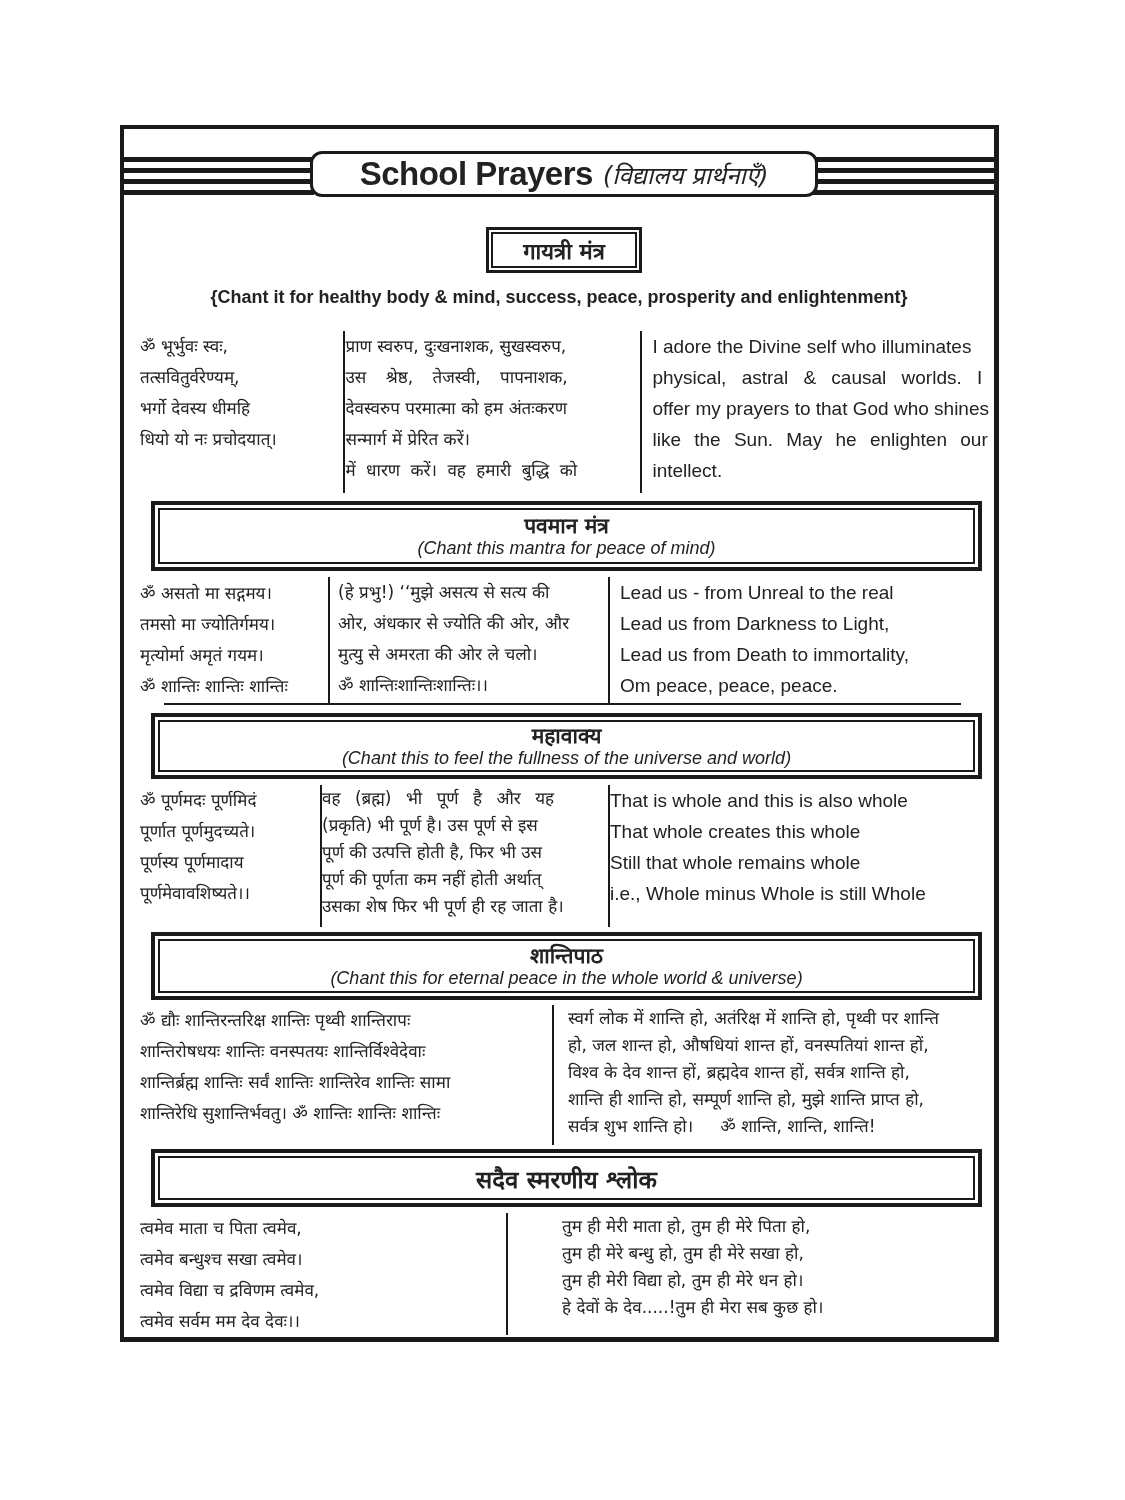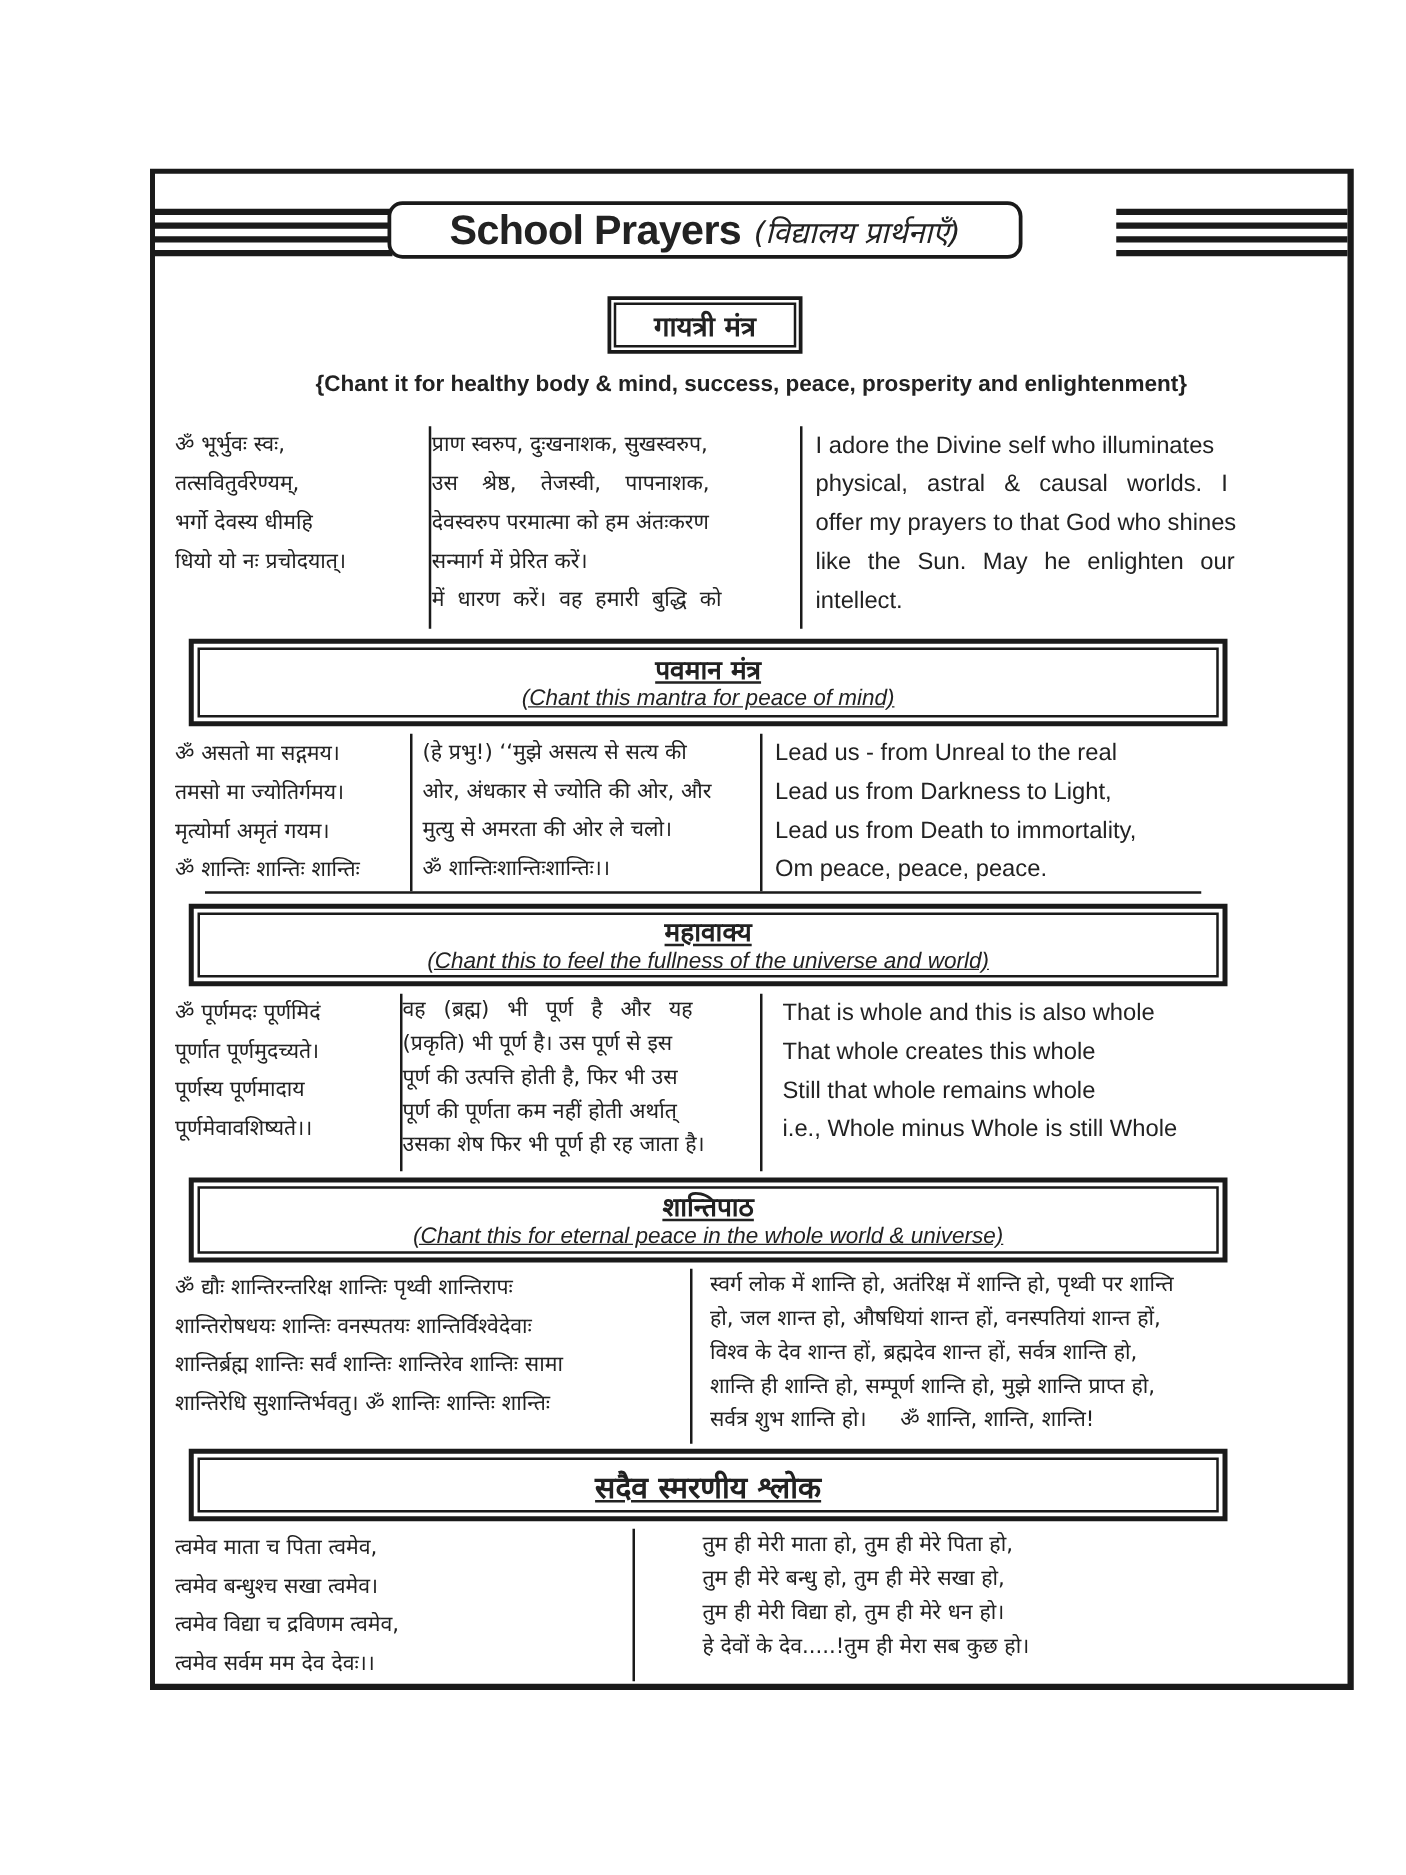--- a/index.html
+++ b/index.html
@@ -1,18 +1,18 @@
 <!DOCTYPE html>
 <html><head>
 <meta charset="utf-8">
 <style>
   html, body { margin: 0; padding: 0; background: #ffffff; }
   body { width: 1125px; height: 1500px; position: relative; overflow: hidden;
          font-family: "DejaVu Sans", sans-serif; color: #222; }
-  .frame { position: absolute; left: 120px; top: 135px; width: 963px; height: 1217px;
+  .frame { position: absolute; left: 120px; top: 125px; width: 879px; height: 1217px;
            border: 4px solid #1a1a1a; box-sizing: border-box; border-width: 4px 5px 5px 4px; }
   
   .stripes { position: absolute; top: 28px; height: 38px; }
   .stripes.left { left: 0; width: 190px; }
   .stripes.right { right: 0; width: 185px; }
   .stripe { position: absolute; left: 0; right: 0; height: 5px; background: #1a1a1a; }
   .title-pill { position: absolute; left: 186px; top: 22px; width: 508px; height: 46px;
                 border: 3px solid #1a1a1a; border-radius: 12px; background: #fff;
                 box-sizing: border-box; display: flex; align-items: center; justify-content: center; gap: 10px; }
   .title-en { font-family: "Liberation Sans", sans-serif; font-weight: bold; font-size: 33px; letter-spacing: -0.5px; color: #222; }
@@ -26,21 +26,21 @@
   .subtitle-bold { position: absolute; left: 0; right: 0; top: 158px; text-align: center;
                    font-family: "Liberation Sans", sans-serif; font-weight: bold; font-size: 18px; color: #222; }
   
   .cols { position: absolute; display: flex; }
   .col { box-sizing: border-box; font-size: 17px; line-height: 31px; color: #222; }
   .col.en { font-family: "Liberation Sans", sans-serif; font-size: 19px; }
   .vline { border-left: 2px solid #1a1a1a; }
   .line { white-space: nowrap; }
   
   .hbox { position: absolute; left: 27px; width: 831px; border: 4px solid #1a1a1a;
-          padding: 3px; box-sizing: border-box; text-decoration: underline; }
+          padding: 3px; box-sizing: border-box; }
   .hbox-inner { border: 2px solid #1a1a1a; height: 100%; box-sizing: border-box;
                 display: flex; flex-direction: column; align-items: center; justify-content: center; }
   .h-hi { font-weight: bold; font-size: 21px; line-height: 24px; color: #222; }
   .h-en { font-family: "Liberation Sans", sans-serif; font-style: italic; font-size: 18px; line-height: 20px; color: #222; }
   .h-only { font-weight: bold; font-size: 24px; color: #222; }
   .hrule { position: absolute; height: 2px; background: #1a1a1a; }
 </style>
 </head>
 <body>
 
@@ -132,21 +132,21 @@
       <div class="line">पूर्णस्य पूर्णमादाय</div>
       <div class="line">पूर्णमेवावशिष्यते।।</div>
     </div>
     <div class="col vline" style="width:288px; height:142px; line-height:27px;">
       <div class="line" style="word-spacing:9px">वह (ब्रह्म) भी पूर्ण है और यह</div>
       <div class="line">(प्रकृति) भी पूर्ण है। उस पूर्ण से इस</div>
       <div class="line">पूर्ण की उत्पत्ति होती है, फिर भी उस</div>
       <div class="line">पूर्ण की पूर्णता कम नहीं होती अर्थात्</div>
       <div class="line">उसका शेष फिर भी पूर्ण ही रह जाता है।</div>
     </div>
-    <div class="col en vline" style="width:381px; padding-left:16px; height:142px;">
+    <div class="col en vline" style="width:381px; padding-left:0; height:142px;">
       <div class="line">That is whole  and this is also whole</div>
       <div class="line">That whole creates this whole</div>
       <div class="line">Still that whole remains whole</div>
       <div class="line">i.e., Whole minus Whole is still Whole</div>
     </div>
   </div>
 
   <div class="hbox" style="top:803px; height:68px;">
     <div class="hbox-inner">
       <div class="h-hi">शान्तिपाठ</div>

